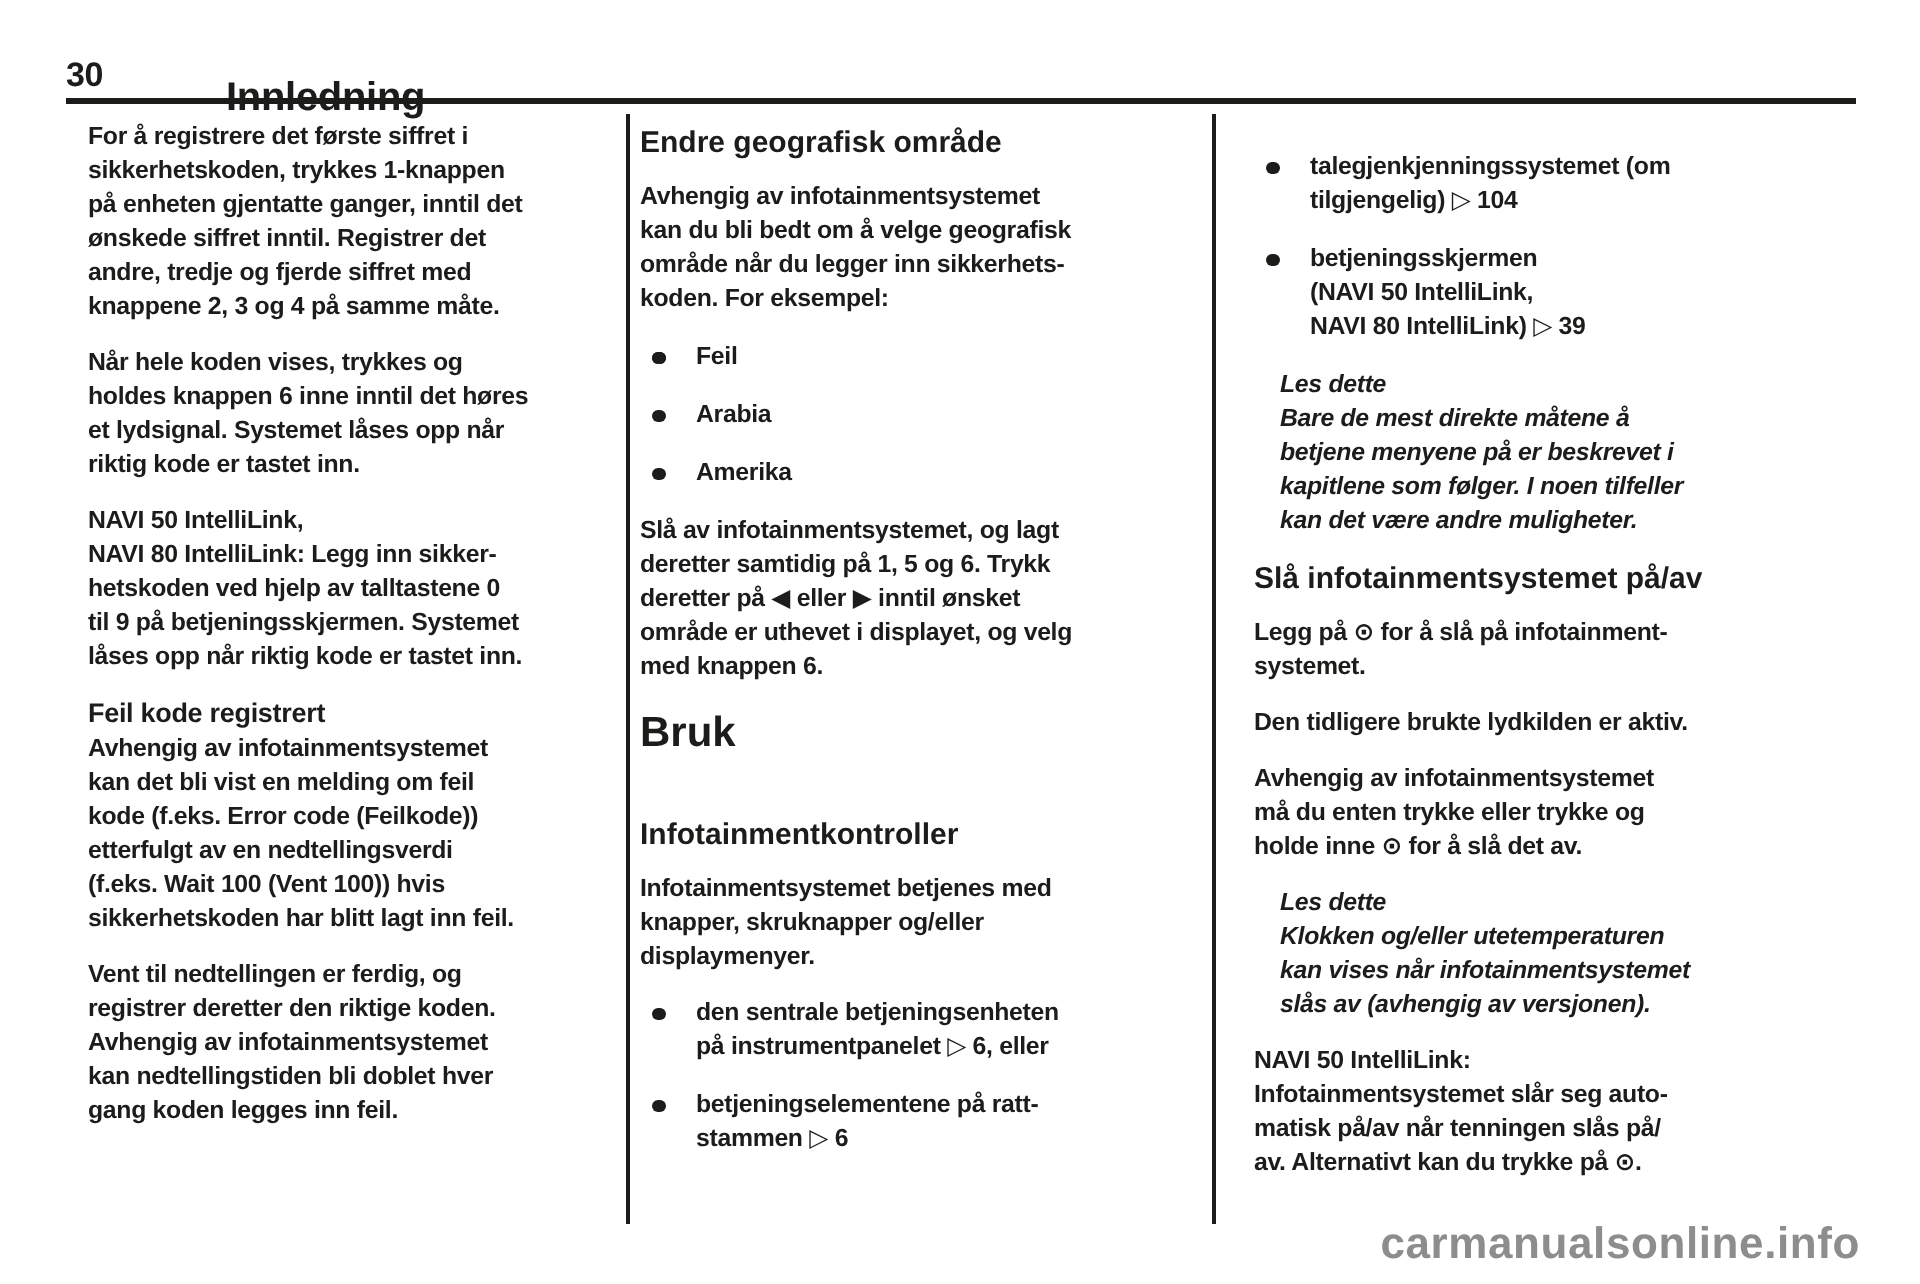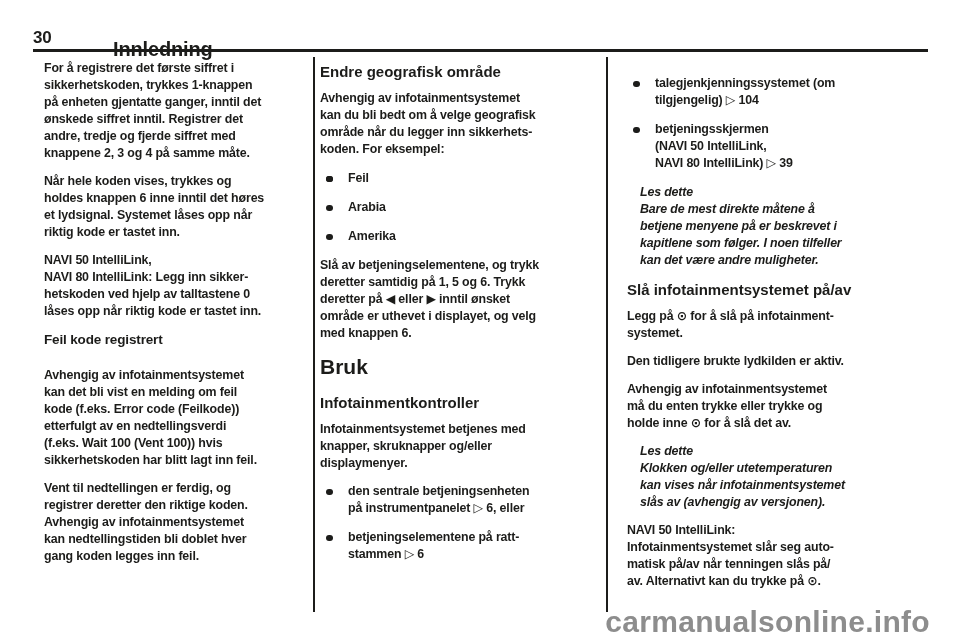--- a/index.html
+++ b/index.html
@@ -17,32 +17,32 @@
   .col{position:absolute;top:60px;}
   .col1{left:44px;width:268px;}
   .col2{left:320px;width:266px;}
   .col3{left:627px;width:296px;padding-top:13px;}
   .divider{position:absolute;top:57px;height:555px;width:2px;background:#1c1c1a;}
   .divider.d1{left:313px;}
   .divider.d2{left:606px;}
   
   .para{margin:0 0 11px 0;}
   .line{white-space:nowrap;}
-  .h1{font-size:21px;line-height:26px;margin:12px 0 13px 0;letter-spacing:0;}
+  .h1{font-size:21px;line-height:26px;margin:12px 0 28px 0;letter-spacing:0;}
   .h2{font-size:15px;line-height:20px;margin:2px 0 8px 0;letter-spacing:0;}
-  .h3{font-size:13.5px;line-height:18px;margin:10px 0 18px 0;}
+  .h3{font-size:13.5px;line-height:18px;margin:10px 0 0 0;}
   .bullet-list{margin:2px 0 10px 0;}
   .bullet-item{position:relative;padding-left:28px;margin:0 0 12px 0;}
   .bullet-item .dot{position:absolute;left:6px;top:5.5px;width:6.5px;height:6.5px;border-radius:50%;background:#1c1c1a;}
   .note{padding-left:13px;font-style:italic;margin:4px 0 11px 0;}
   .note-title{margin:0 0 0 0;}
   
   .watermark{
     position:absolute;top:608px;right:30px;
-    font-size:30px;line-height:28px;color:#8d8d8d;font-weight:bold;
+    font-size:22px;line-height:28px;color:#8d8d8d;font-weight:bold;
     letter-spacing:0.3px;font-style:normal;
   }
 </style>
 </head>
 <body>
 
 <div class="page">
 
   <div class="page-number">30</div>
   <div class="chapter-title">Innledning</div>
@@ -63,20 +63,21 @@
       <div class="para">
         <div class="line">Når hele koden vises, trykkes og</div>
         <div class="line">holdes knappen 6 inne inntil det høres</div>
         <div class="line">et lydsignal. Systemet låses opp når</div>
         <div class="line">riktig kode er tastet inn.</div>
       </div>
       <div class="para">
         <div class="line">NAVI 50 IntelliLink,</div>
         <div class="line">NAVI 80 IntelliLink: Legg inn sikker-</div>
         <div class="line">hetskoden ved hjelp av talltastene 0</div>
+        <div class="line">til 9 på betjeningsskjermen. Systemet</div>
         <div class="line">låses opp når riktig kode er tastet inn.</div>
       </div>
       <div class="h3">Feil kode registrert</div>
       <div class="para">
         <div class="line">Avhengig av infotainmentsystemet</div>
         <div class="line">kan det bli vist en melding om feil</div>
         <div class="line">kode (f.eks. Error code (Feilkode))</div>
         <div class="line">etterfulgt av en nedtellingsverdi</div>
         <div class="line">(f.eks. Wait 100 (Vent 100)) hvis</div>
         <div class="line">sikkerhetskoden har blitt lagt inn feil.</div>
@@ -114,21 +115,21 @@
           </div>
         </div>
         <div class="bullet-item">
           <span class="dot"></span>
           <div class="bullet-text">
             <div class="line">Amerika</div>
           </div>
         </div>
       </div>
       <div class="para">
-        <div class="line">Slå av betjeningselementene, og trykk</div>
+        <div class="line">Slå av infotainmentsystemet, og lagt</div>
         <div class="line">deretter samtidig på 1, 5 og 6. Trykk</div>
         <div class="line">deretter på ◀ eller ▶ inntil ønsket</div>
         <div class="line">område er uthevet i displayet, og velg</div>
         <div class="line">med knappen 6.</div>
       </div>
       <div class="h1">Bruk</div>
       <div class="h2">Infotainmentkontroller</div>
       <div class="para">
         <div class="line">Infotainmentsystemet betjenes med</div>
         <div class="line">knapper, skruknapper og/eller</div>

